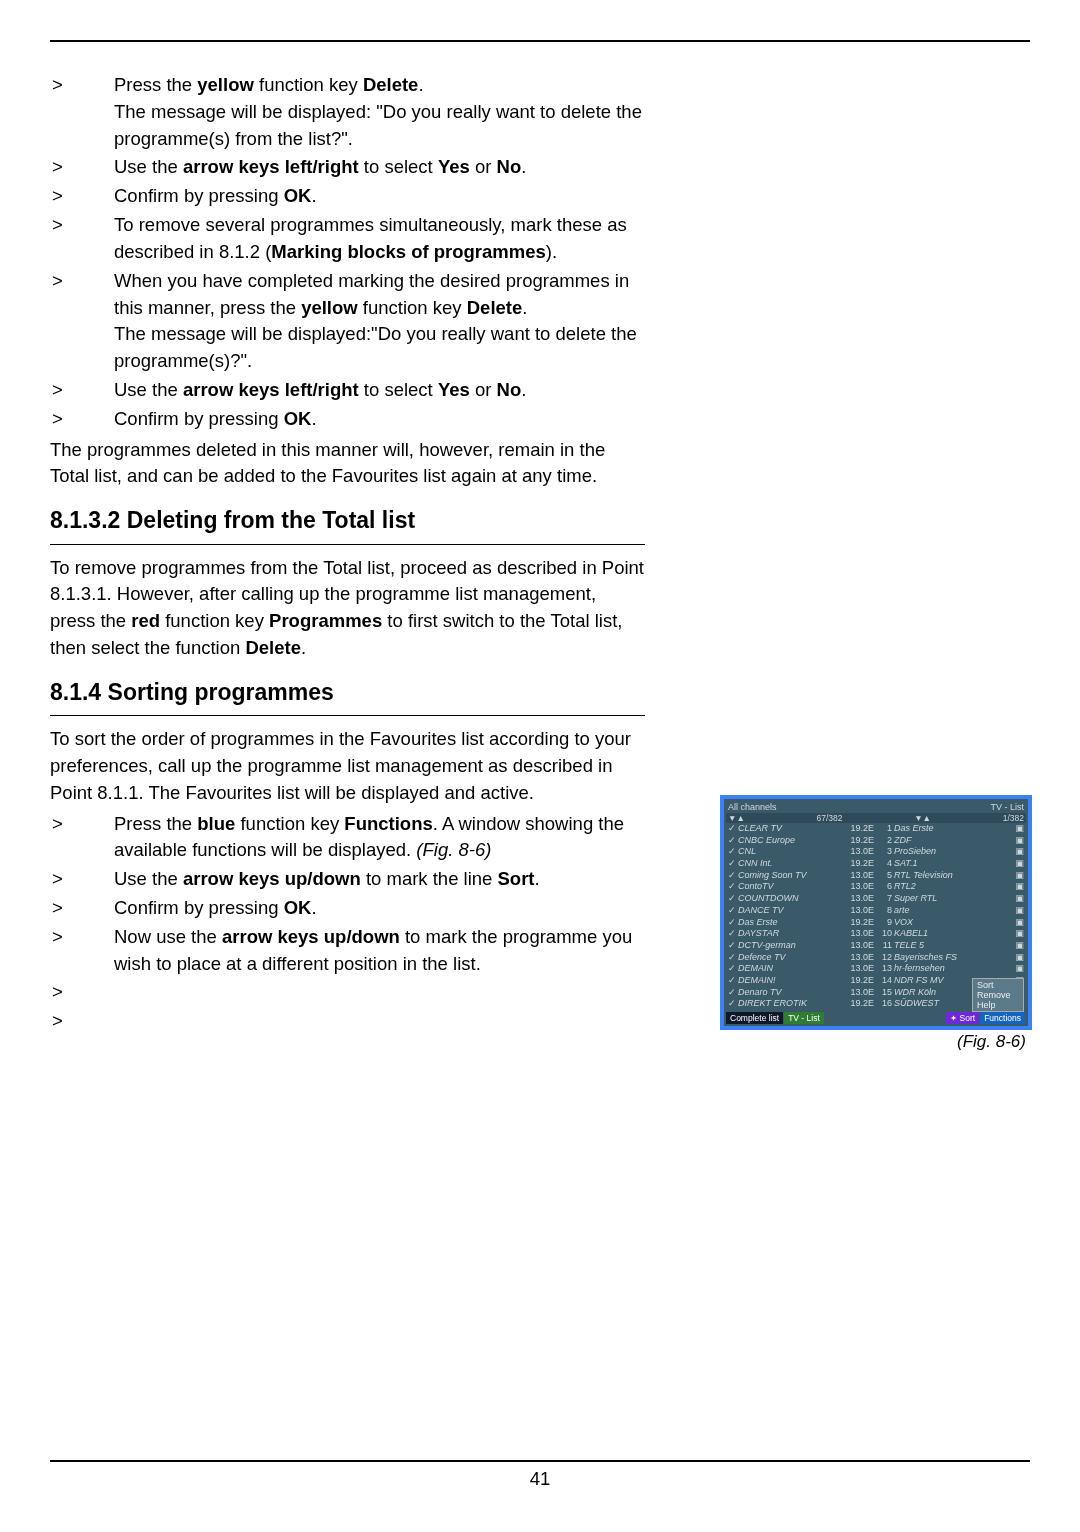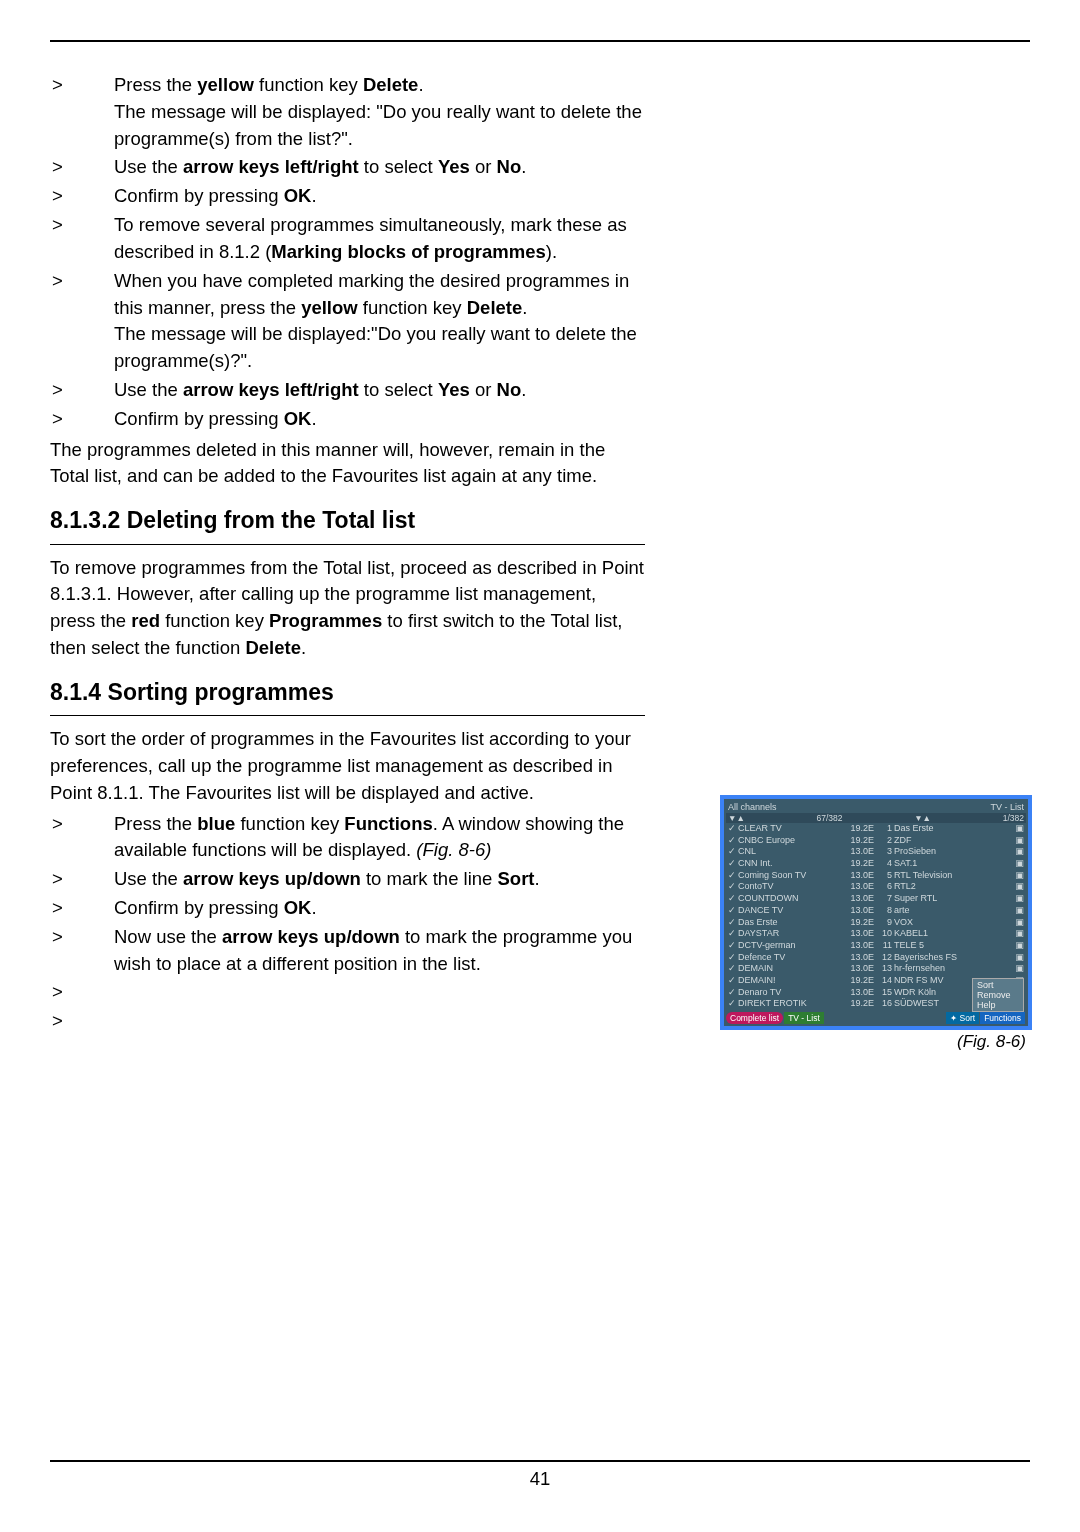--- a/index.html
+++ b/index.html
@@ -90,37 +90,37 @@
   .screenshot .col {
     flex: 1;
   }
   .screenshot .row {
     display: flex;
     padding: 0 2px;
     line-height: 1.3;
     white-space: nowrap;
   }
   .screenshot .ck { width: 10px; }
-  .screenshot .nm { flex: 1; overflow: hidden; }
+  .screenshot .nm { flex: 1; overflow: hidden; font-style: italic; }
   .screenshot .fr { width: 30px; text-align: right; }
   .screenshot .num { width: 14px; text-align: right; padding-right: 2px;}
   .screenshot .r2 { width: 18px; text-align: right; }
   .screenshot .btm {
     display: flex;
     font-size: 8.5px;
     margin-top: 2px;
   }
   .screenshot .bbtn {
     padding: 1px 4px;
     margin-right: 1px;
     color: #fff;
   }
-  .bred { background: #be185d; border-radius: 6px; }
+  .bred { background: #0f172a; }
   .bgrn { background: #2e7d32; }
-  .byel { background: #0369a1; color:#000;text-align:right;}
+  .byel { background: #6d28d9; color:#000;text-align:right;}
   .bblu { background: #1565c0; }
   .popup {
     position: absolute;
     right: 6px;
     bottom: 18px;
     background: #5a7a8a;
     border: 1px solid #aaa;
     font-size: 9px;
     color: #eee;
     padding: 1px 0;

